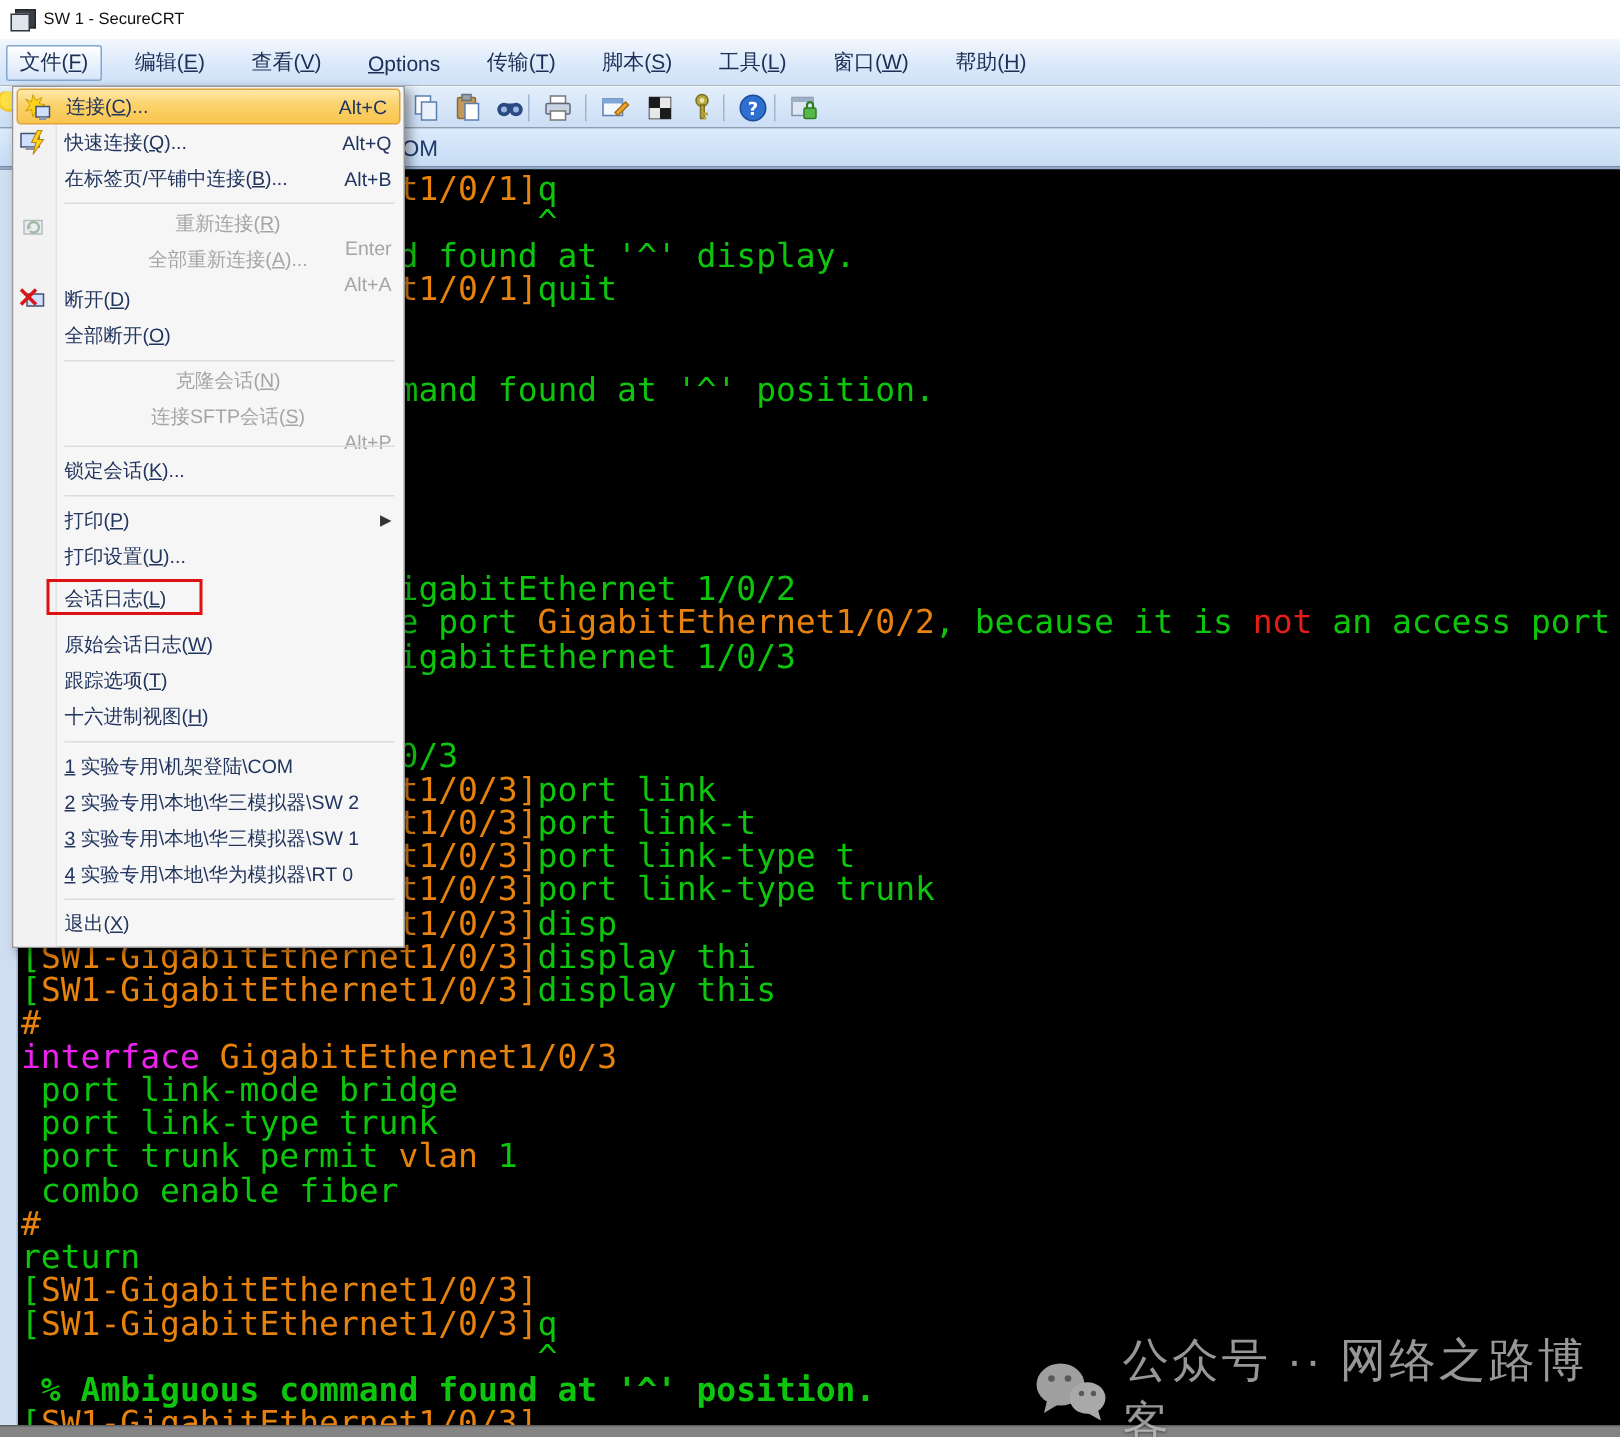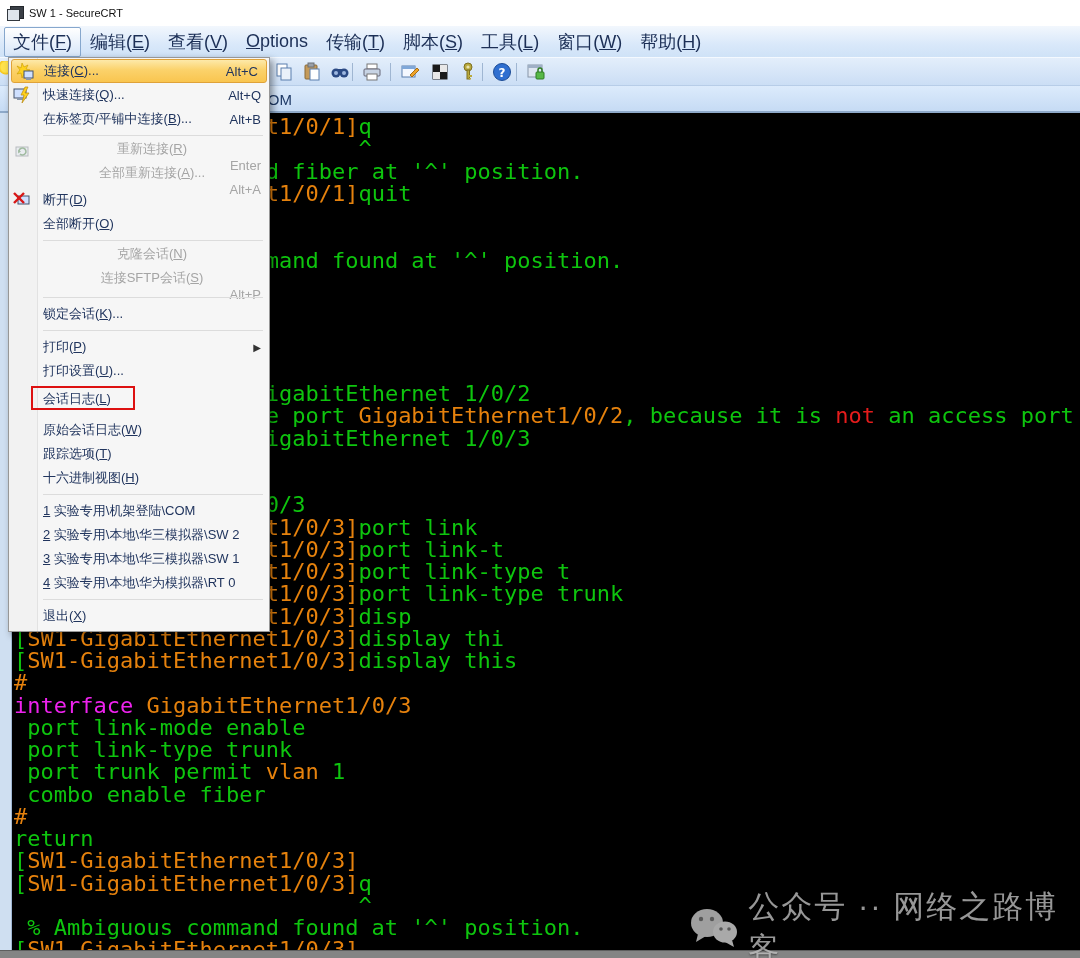--- a/index.html
+++ b/index.html
@@ -7,21 +7,21 @@
        font-family:"Liberation Sans",sans-serif;background:#000;}
   
   #titlebar{position:absolute;left:0;top:0;width:1080px;height:26px;background:#ffffff;
             display:flex;align-items:center;border-bottom:1px solid #e4e4e4;}
   #app-icon{width:16px;height:14px;margin:0 6px 0 7px;position:relative;}
   #app-icon .sq1{position:absolute;left:3px;top:0;width:12px;height:11px;background:#3a3f46;border:1px solid #23272c;}
   #app-icon .sq2{position:absolute;left:0;top:3px;width:11px;height:10px;background:#dfe5ec;border:1px solid #33383f;}
   #title-text{font-size:11px;color:#111;}
   #menubar{position:absolute;left:0;top:26px;width:1080px;height:31px;
            background:linear-gradient(#f2f7fd,#d9e8fa 60%,#cfe2f7);display:flex;align-items:center;padding-left:4px;box-sizing:border-box;}
-  .mb-item{font-size:18px;color:#1c2f56;padding:2px 8px;margin-right:0;border:1px solid transparent;border-radius:2px;white-space:nowrap;}
+  .mb-item{font-size:14px;color:#1c2f56;padding:2px 8px;margin-right:13px;border:1px solid transparent;border-radius:2px;white-space:nowrap;}
   .mb-item.active{background:linear-gradient(#ffffff,#d7e6f9);border-color:#86a7cd;}
   #toolbar{position:absolute;left:0;top:57px;width:1080px;height:29px;
            background:linear-gradient(#e3eefb,#cbdef5);border-top:1px solid #f4f9ff;border-bottom:1px solid #b7cde8;box-sizing:border-box;}
   .tbtn{position:absolute;top:2px;width:24px;height:24px;display:flex;align-items:center;justify-content:center;}
   .tsep{position:absolute;top:5px;width:1px;height:18px;background:#9fb6d2;}
   #toolbar-sliver{position:absolute;left:0px;top:61px;width:8px;height:18px;
       background:radial-gradient(circle at 6px 6px,#ffe24a 0 5px,#f5c518 7px,transparent 8px);}
   #tabbar{position:absolute;left:0;top:86px;width:1080px;height:27px;
           background:linear-gradient(#dcebfc,#c6dbf4);border-bottom:2px solid #8ea9c9;box-sizing:border-box;}
   #tab-label{position:absolute;left:257px;top:5px;font-size:15px;color:#1f3a66;}
@@ -152,46 +152,46 @@
 </div>
 <div id="toolbar-sliver"></div>
 
 <div id="tabbar">
   <div id="tab-label">COM</div>
 </div>
 
 <div id="terminal">
     <div class="tline" style="top: 3px;"><span>                   </span><span class="c-o">t1/0/1]</span><span class="c-g">q</span></div>
     <div class="tline" style="top: 25.25px;"><span>                          </span><span class="c-g">^</span></div>
-    <div class="tline" style="top: 47.5px;"><span>                   </span><span class="c-g">d fiber at '^' position.</span></div>
+    <div class="tline" style="top: 47.5px;"><span>                   </span><span class="c-g">d found at '^' display.</span></div>
     <div class="tline" style="top: 69.75px;"><span>                   </span><span class="c-o">t1/0/1]</span><span class="c-g">quit</span></div>
     <div class="tline" style="top: 136.5px;"><span>                   </span><span class="c-g">mand found at '^' position.</span></div>
     <div class="tline" style="top: 270px;"><span>                   </span><span class="c-g">igabitEthernet 1/0/2</span></div>
     <div class="tline" style="top: 292.25px;"><span>                   </span><span class="c-g">e port </span><span class="c-o">GigabitEthernet1/0/2</span><span class="c-g">, because it is </span><span class="c-r">not</span><span class="c-g"> an access port</span></div>
     <div class="tline" style="top: 314.5px;"><span>                   </span><span class="c-g">igabitEthernet 1/0/3</span></div>
     <div class="tline" style="top: 381.25px;"><span>                   </span><span class="c-g">0/3</span></div>
     <div class="tline" style="top: 403.5px;"><span>                   </span><span class="c-o">t1/0/3]</span><span class="c-g">port link</span></div>
     <div class="tline" style="top: 425.75px;"><span>                   </span><span class="c-o">t1/0/3]</span><span class="c-g">port link-t</span></div>
     <div class="tline" style="top: 448px;"><span>                   </span><span class="c-o">t1/0/3]</span><span class="c-g">port link-type t</span></div>
     <div class="tline" style="top: 470.25px;"><span>                   </span><span class="c-o">t1/0/3]</span><span class="c-g">port link-type trunk</span></div>
     <div class="tline" style="top: 492.5px;"><span>                   </span><span class="c-o">t1/0/3]</span><span class="c-g">disp</span></div>
     <div class="tline" style="top: 514.75px;"><span class="c-g">[</span><span class="c-o">SW1-GigabitEthernet1/0/3]</span><span class="c-g">display thi</span></div>
     <div class="tline" style="top: 537px;"><span class="c-g">[</span><span class="c-o">SW1-GigabitEthernet1/0/3]</span><span class="c-g">display this</span></div>
     <div class="tline" style="top: 559.25px;"><span class="c-o">#</span></div>
     <div class="tline" style="top: 581.5px;"><span class="c-m">interface</span><span class="c-g"> </span><span class="c-o">GigabitEthernet1/0/3</span></div>
-    <div class="tline" style="top: 603.75px;"><span class="c-g"> port link-mode enable</span></div>
+    <div class="tline" style="top: 603.75px;"><span class="c-g"> port link-mode bridge</span></div>
     <div class="tline" style="top: 626px;"><span class="c-g"> port link-type trunk</span></div>
     <div class="tline" style="top: 648.25px;"><span class="c-g"> port trunk permit </span><span class="c-o">vlan</span><span class="c-g"> 1</span></div>
     <div class="tline" style="top: 670.5px;"><span class="c-g"> combo enable fiber</span></div>
     <div class="tline" style="top: 692.75px;"><span class="c-o">#</span></div>
     <div class="tline" style="top: 715px;"><span class="c-g">return</span></div>
     <div class="tline" style="top: 737.25px;"><span class="c-g">[</span><span class="c-o">SW1-GigabitEthernet1/0/3]</span></div>
     <div class="tline" style="top: 759.5px;"><span class="c-g">[</span><span class="c-o">SW1-GigabitEthernet1/0/3]</span><span class="c-g">q</span></div>
     <div class="tline" style="top: 781.75px;"><span>                          </span><span class="c-g">^</span></div>
-    <div class="tline" style="top: 804px;"><span class="c-g"> % Ambiguous command found at '^' position.</span></div>
+    <div class="tline" style="top: 804px; font-weight: bold;"><span class="c-g"> % Ambiguous command found at '^' position.</span></div>
     <div class="tline" style="top: 826.25px;"><span class="c-g">[</span><span class="c-o">SW1-GigabitEthernet1/0/3]</span></div>
   </div>
 <div id="left-strip"></div>
 <div id="bottombar"></div>
 
 <div id="watermark">
   <svg width="52" height="44">
     <ellipse cx="19" cy="17" rx="16" ry="14" fill="#c7c7c7"></ellipse>
     <polygon points="10,28 8,36 18,30" fill="#c7c7c7"></polygon>
     <circle cx="13" cy="13" r="2.2" fill="#6f6f6f"></circle>

